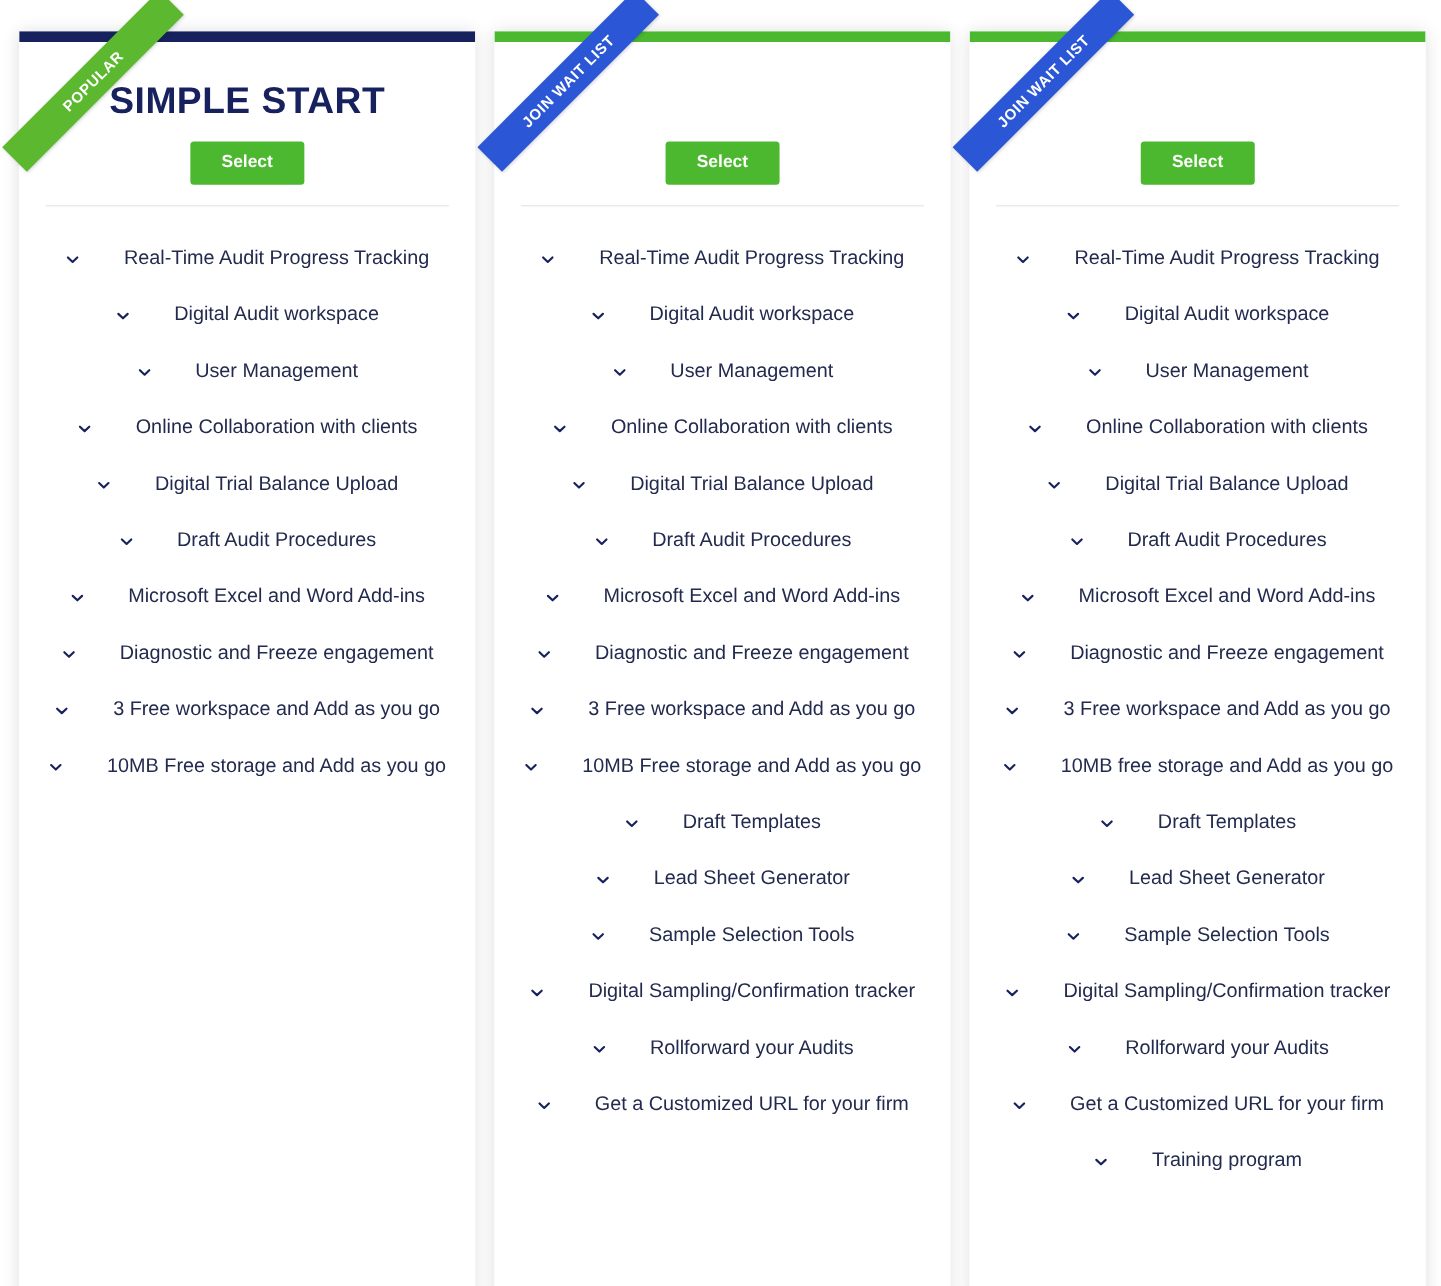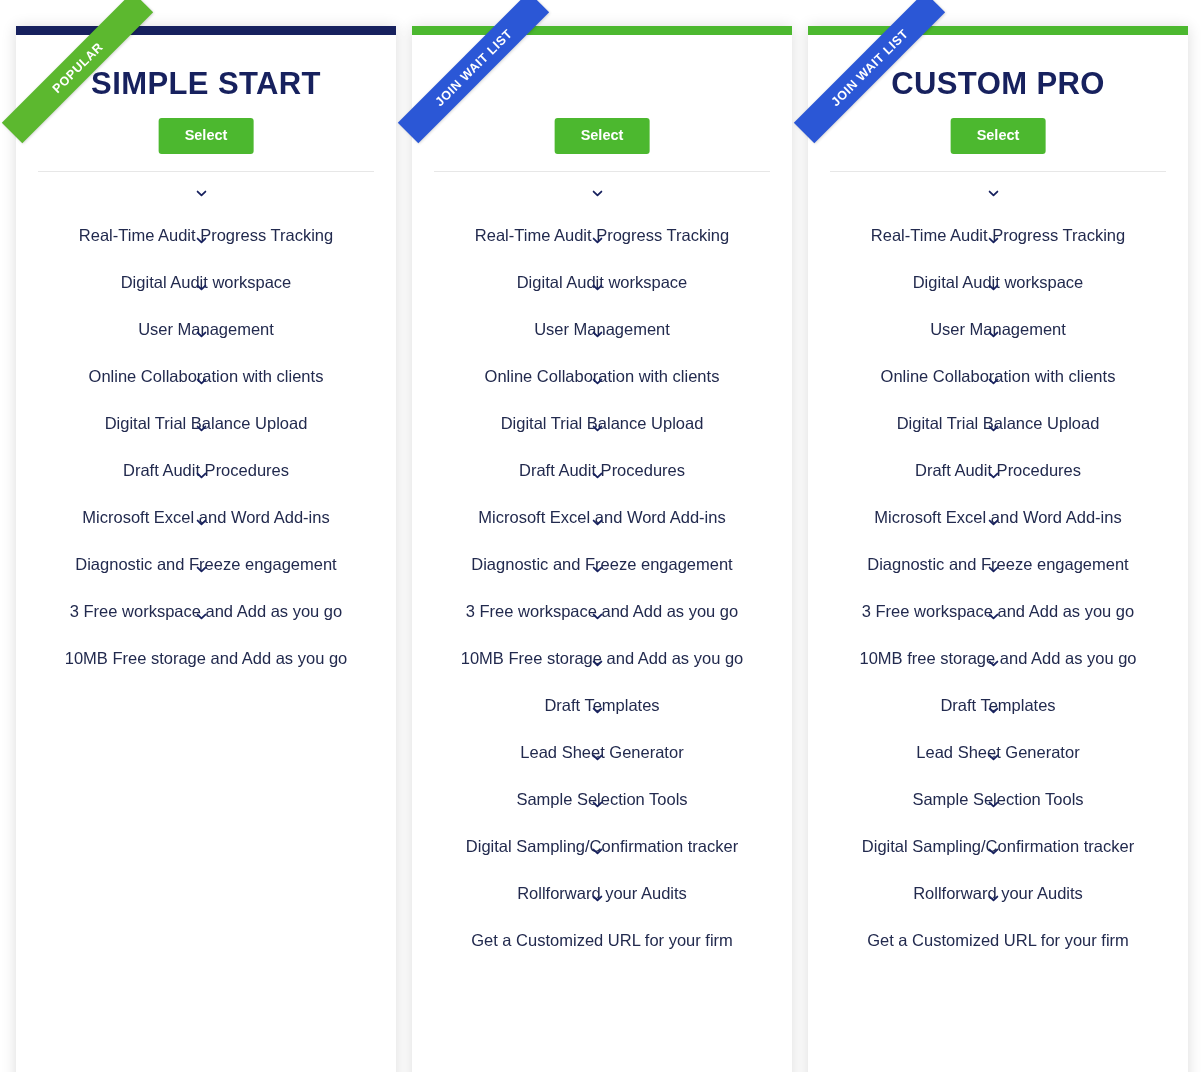--- a/index.html
+++ b/index.html
@@ -105,21 +105,21 @@
     left: 0;
     top: 166px;
     width: 380px;
     margin: 0;
     padding: 0;
     list-style: none;
   }
 
   .feature-item {
     display: flex;
-    flex-direction: column;
+    flex-direction: row;
     align-items: center;
     justify-content: center;
     height: 47px;
     font-size: 16.5px;
     color: #222a4e;
     white-space: nowrap;
     gap: 27px;
   }
 
   .chev {
@@ -385,21 +385,20 @@
               </span>
               <span>Get a Customized URL for your firm</span>
             </li>
           </ul>
         </div>
         <div class="ribbon waitlist">JOIN WAIT LIST</div>
       </div>
       <div class="plan-card">
         <div class="card-clip">
           <div class="top-bar" style="background: rgb(76, 184, 47);"></div>
-          <div class="plan-title">CUSTOM PRO</div>
           <button class="select-btn">Select</button>
           <div class="divider"></div>
           <ul class="feature-list">
             <li class="feature-item">
               <span class="chev">
                 <svg width="13" height="13" viewBox="0 0 16 16" aria-hidden="true">
                   <path d="M3.2 5.6 L8 10.2 L12.8 5.6" fill="none" stroke="#17215e" stroke-width="2.2" stroke-linecap="round" stroke-linejoin="round"></path>
                 </svg>
               </span>
               <span>Real-Time Audit Progress Tracking</span>
@@ -516,19 +515,27 @@
               </span>
               <span>Rollforward your Audits</span>
             </li>
             <li class="feature-item">
               <span class="chev">
                 <svg width="13" height="13" viewBox="0 0 16 16" aria-hidden="true">
                   <path d="M3.2 5.6 L8 10.2 L12.8 5.6" fill="none" stroke="#17215e" stroke-width="2.2" stroke-linecap="round" stroke-linejoin="round"></path>
                 </svg>
               </span>
               <span>Get a Customized URL for your firm</span>
+            </li>
+            <li class="feature-item">
+              <span class="chev">
+                <svg width="13" height="13" viewBox="0 0 16 16" aria-hidden="true">
+                  <path d="M3.2 5.6 L8 10.2 L12.8 5.6" fill="none" stroke="#17215e" stroke-width="2.2" stroke-linecap="round" stroke-linejoin="round"></path>
+                </svg>
+              </span>
+              <span>Training program</span>
             </li>
           </ul>
         </div>
         <div class="ribbon waitlist">JOIN WAIT LIST</div>
       </div>
     </div>
 </div>
 
 </body></html>

